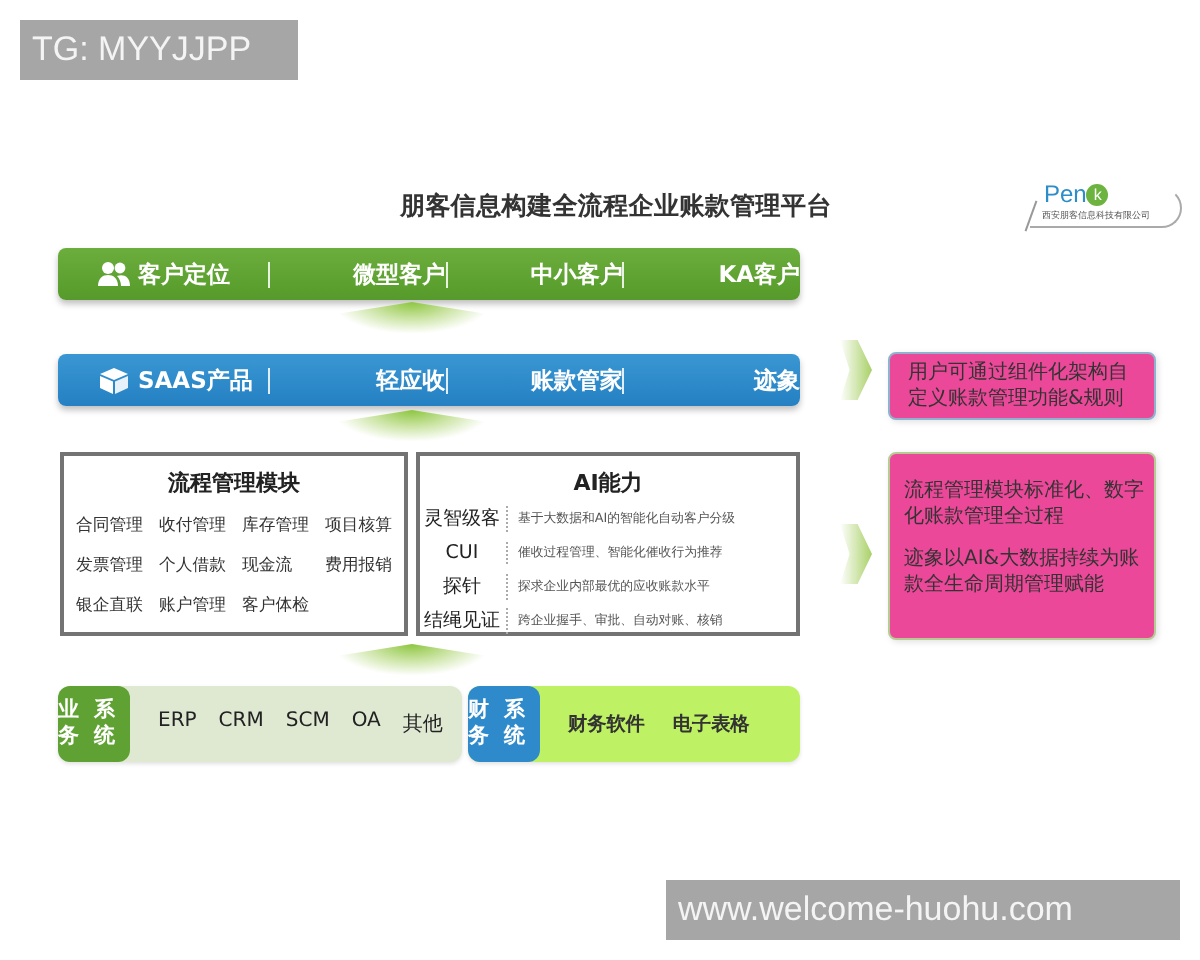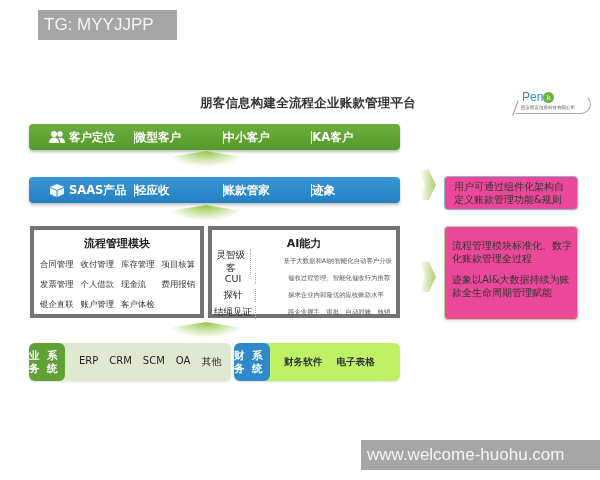--- a/index.html
+++ b/index.html
@@ -2,21 +2,21 @@
 <html><head>
   <meta charset="utf-8">
   <style>
     * { box-sizing: border-box; margin: 0; padding: 0; }
     html, body { width: 600px; height: 480px; background: #ffffff; overflow: hidden; }
     body { position: relative; font-family: "DejaVu Sans", "Liberation Sans", sans-serif; color: #333; }
 
     .watermark {
       position: absolute; background: #a6a6a6; color: #f4f4f4;
       font-family: "Liberation Sans", "DejaVu Sans", sans-serif;
-      display: flex; align-items: center; margin-left: 28px;
+      display: flex; align-items: center;
     }
     .wm-top { left: 10px; top: 10px; width: 139px; height: 30px; font-size: 17px; padding-left: 6px; }
     .wm-bottom { left: 333px; top: 440px; width: 257px; height: 30px; font-size: 17px; padding-left: 6px; }
 
     .page-title {
       position: absolute; left: 200px; top: 95px; font-size: 12.5px; font-weight: bold; color: #333;
       letter-spacing: 0.2px;
     }
 
     .logo {
@@ -31,45 +31,45 @@
     .bar {
       position: absolute; left: 29px; width: 371px; height: 26px; border-radius: 4px;
       display: flex; align-items: center; color: #fff; font-size: 11.5px; font-weight: bold;
       box-shadow: 0 2px 3px rgba(0,0,0,0.25);
       padding-left: 14px;
     }
     .bar-green { top: 124px; background: linear-gradient(#6cae3e, #559a2a); }
     .bar-blue { top: 177px; background: linear-gradient(#3a97d3, #2480c2); }
     .bar .head { display: flex; align-items: center; gap: 4px; padding-left: 6px; width: 91px; }
     .bar .sep { width: 1px; height: 13px; background: rgba(255,255,255,0.85); }
-    .bar .cell { flex: 1; text-align: left; }
+    .bar .cell { flex: 1; text-align: right; }
     .bar .icon { width: 16px; height: 14px; display: inline-block; }
 
     .up-arrow {
       position: absolute; width: 80px; height: 16px;
       background: radial-gradient(ellipse at 50% 0%, #8cc63f 0%, #c9e3a0 35%, rgba(255,255,255,0) 70%);
       clip-path: polygon(0 40%, 50% 0, 100% 40%, 100% 100%, 0 100%);
     }
     .ua1 { left: 166px; top: 151px; }
     .ua2 { left: 166px; top: 205px; }
     .ua3 { left: 166px; top: 322px; }
 
     .panel {
-      position: absolute; background: #fff; border: 4px solid #737373;
+      position: absolute; background: #fff; border: 2px solid #737373;
     }
     .panel-flow { left: 30px; top: 226px; width: 174px; height: 92px; }
     .panel-ai { left: 208px; top: 226px; width: 192px; height: 92px; }
 
     .panel-title { text-align: center; font-size: 11px; font-weight: bold; color: #222; margin-top: 6px; }
     .flow-grid { display: grid; grid-template-columns: repeat(4, auto); column-gap: 6px; row-gap: 9px; padding: 8px 4px 0 6px; font-size: 8.4px; color: #333; }
 
     .ai-rows { padding: 2px 4px 0 2px; }
     .ai-row { display: flex; align-items: center; height: 17px; }
     .ai-key { width: 42px; text-align: center; font-size: 9.5px; color: #222; border-right: 1px dotted #aaa; padding-right: 3px; }
-    .ai-val { padding-left: 5px; font-size: 6.4px; color: #555; white-space: nowrap; margin-left: 27px; }
+    .ai-val { padding-left: 5px; font-size: 6.4px; color: #555; white-space: nowrap; }
 
     .base-bar {
       position: absolute; top: 343px; height: 38px; border-radius: 6px; display: flex; align-items: center;
       box-shadow: 0 1px 2px rgba(0,0,0,0.12);
     }
     .base-biz { left: 29px; width: 202px; background: #dfe9d2; }
     .base-fin { left: 234px; width: 166px; background: #bef264; }
     .base-tag {
       width: 36px; height: 38px; border-radius: 6px; color: #fff; font-size: 10.5px; font-weight: bold;
       display: flex; align-items: center; justify-content: center; line-height: 13px;

